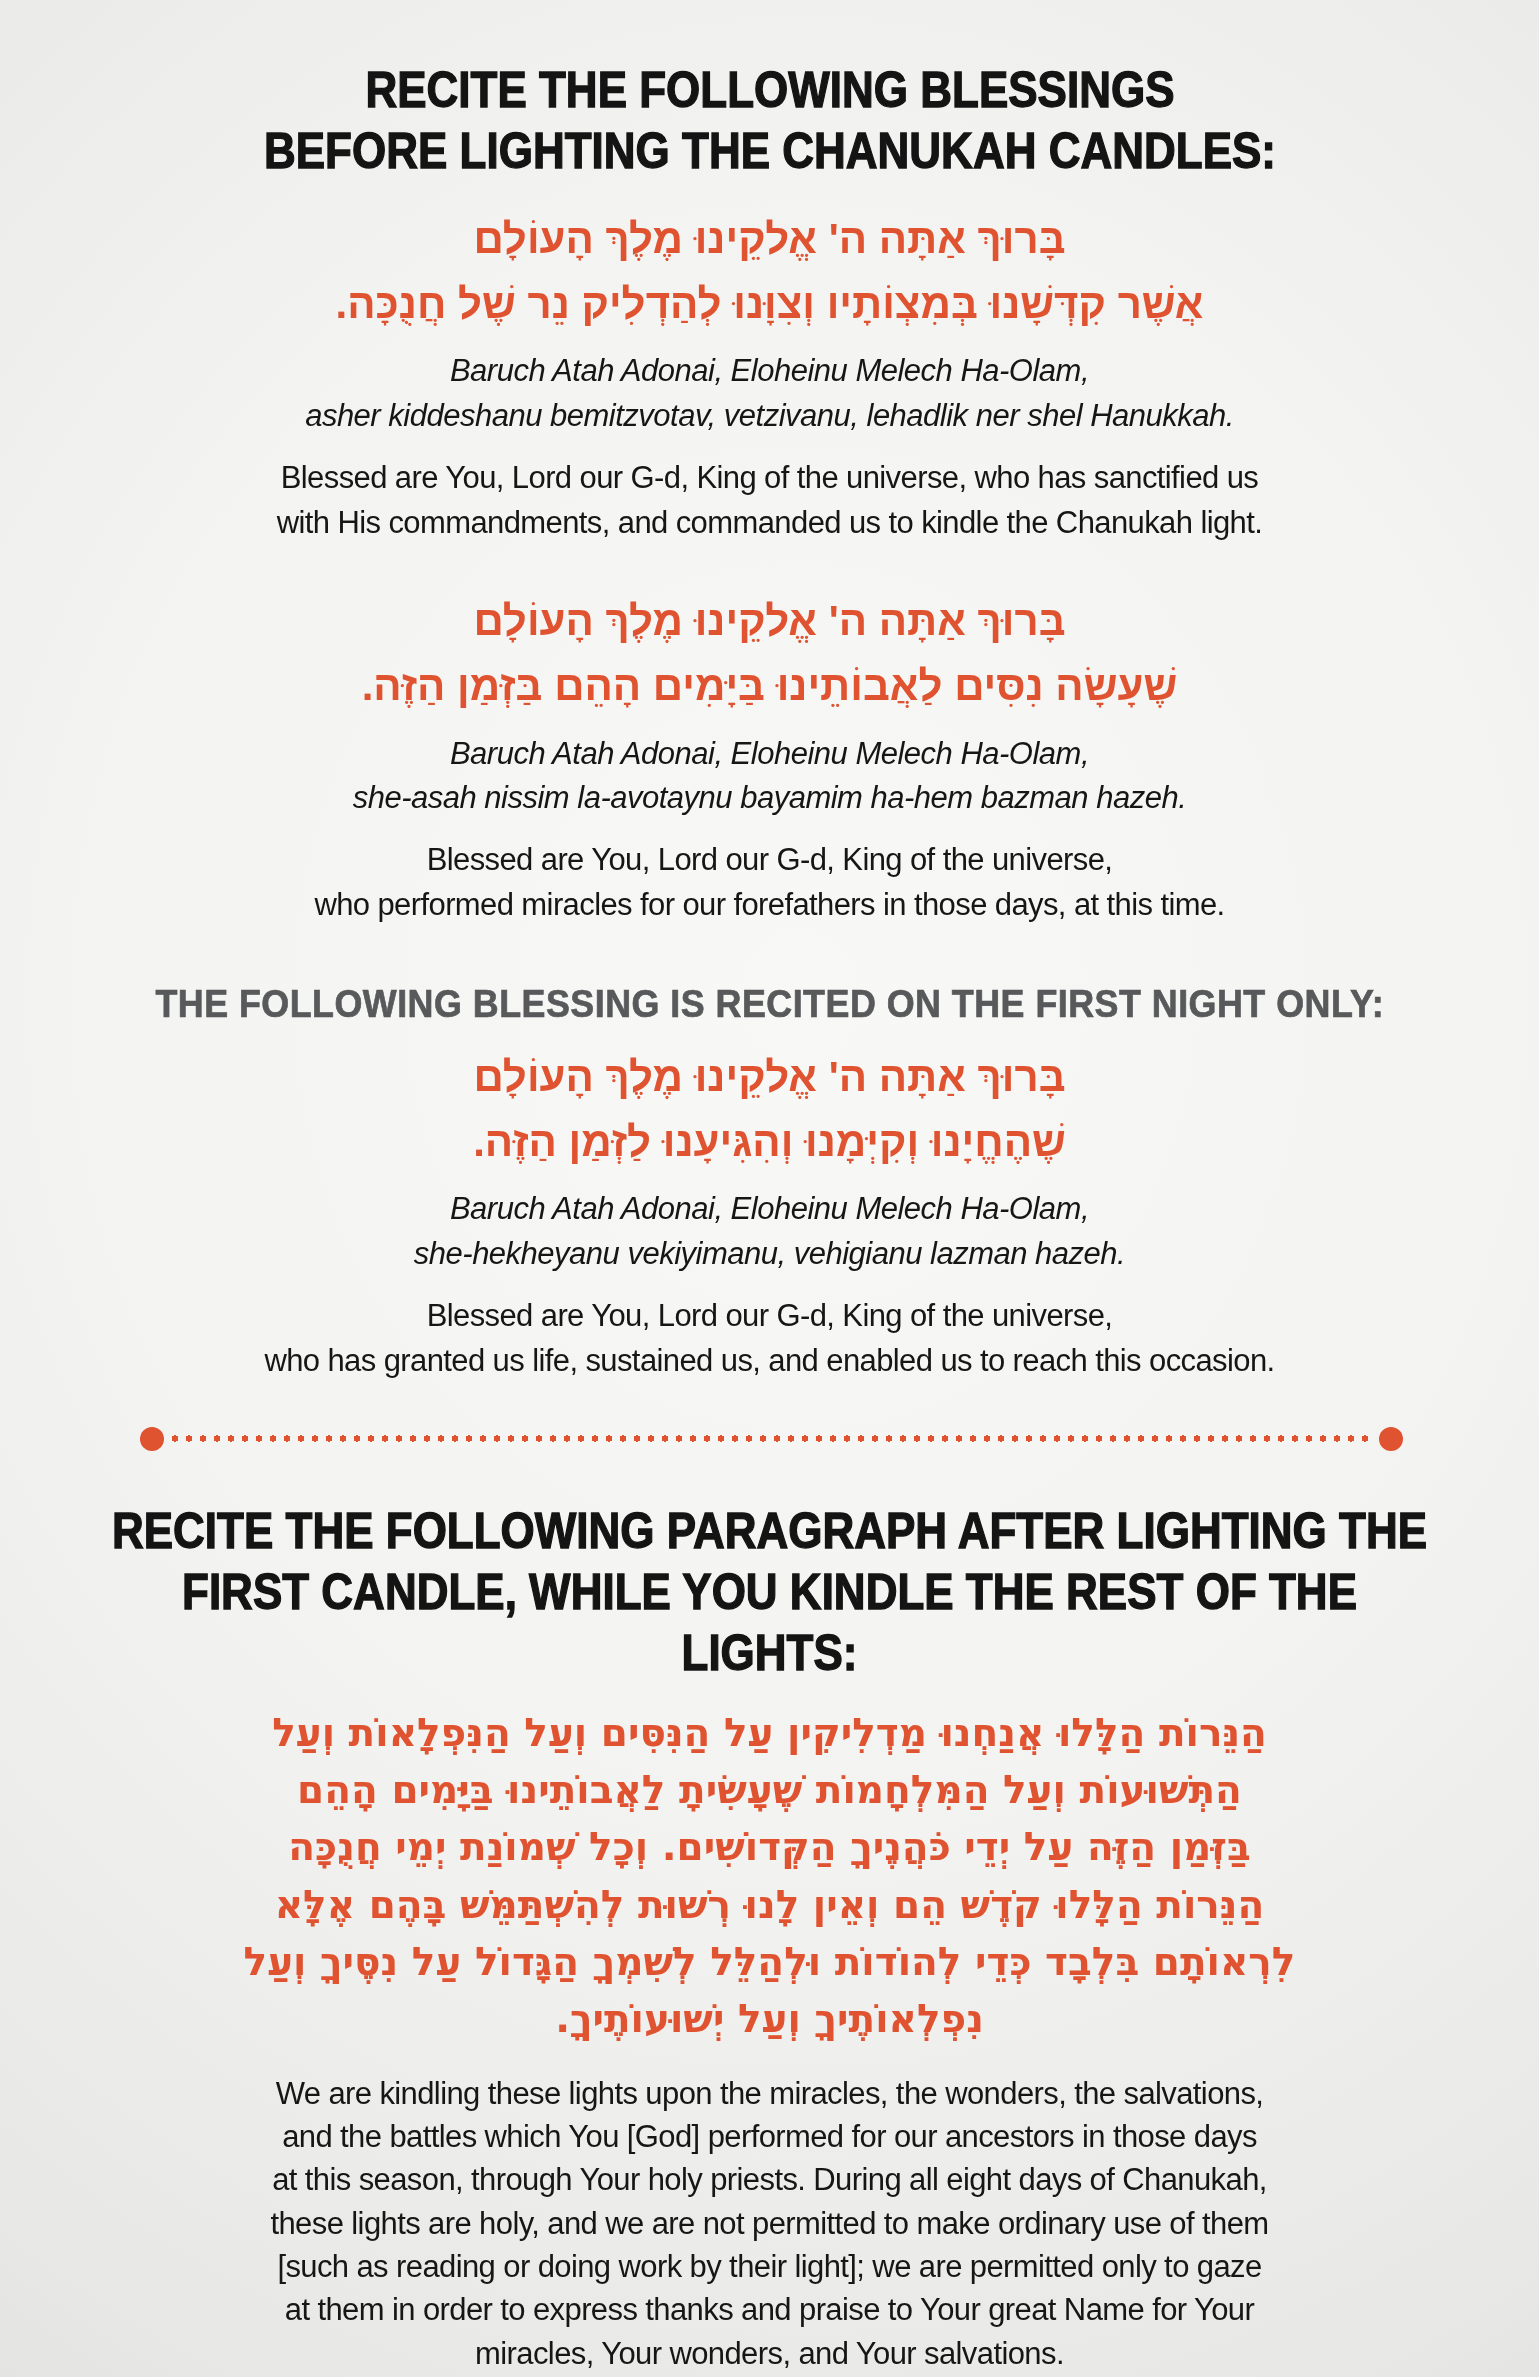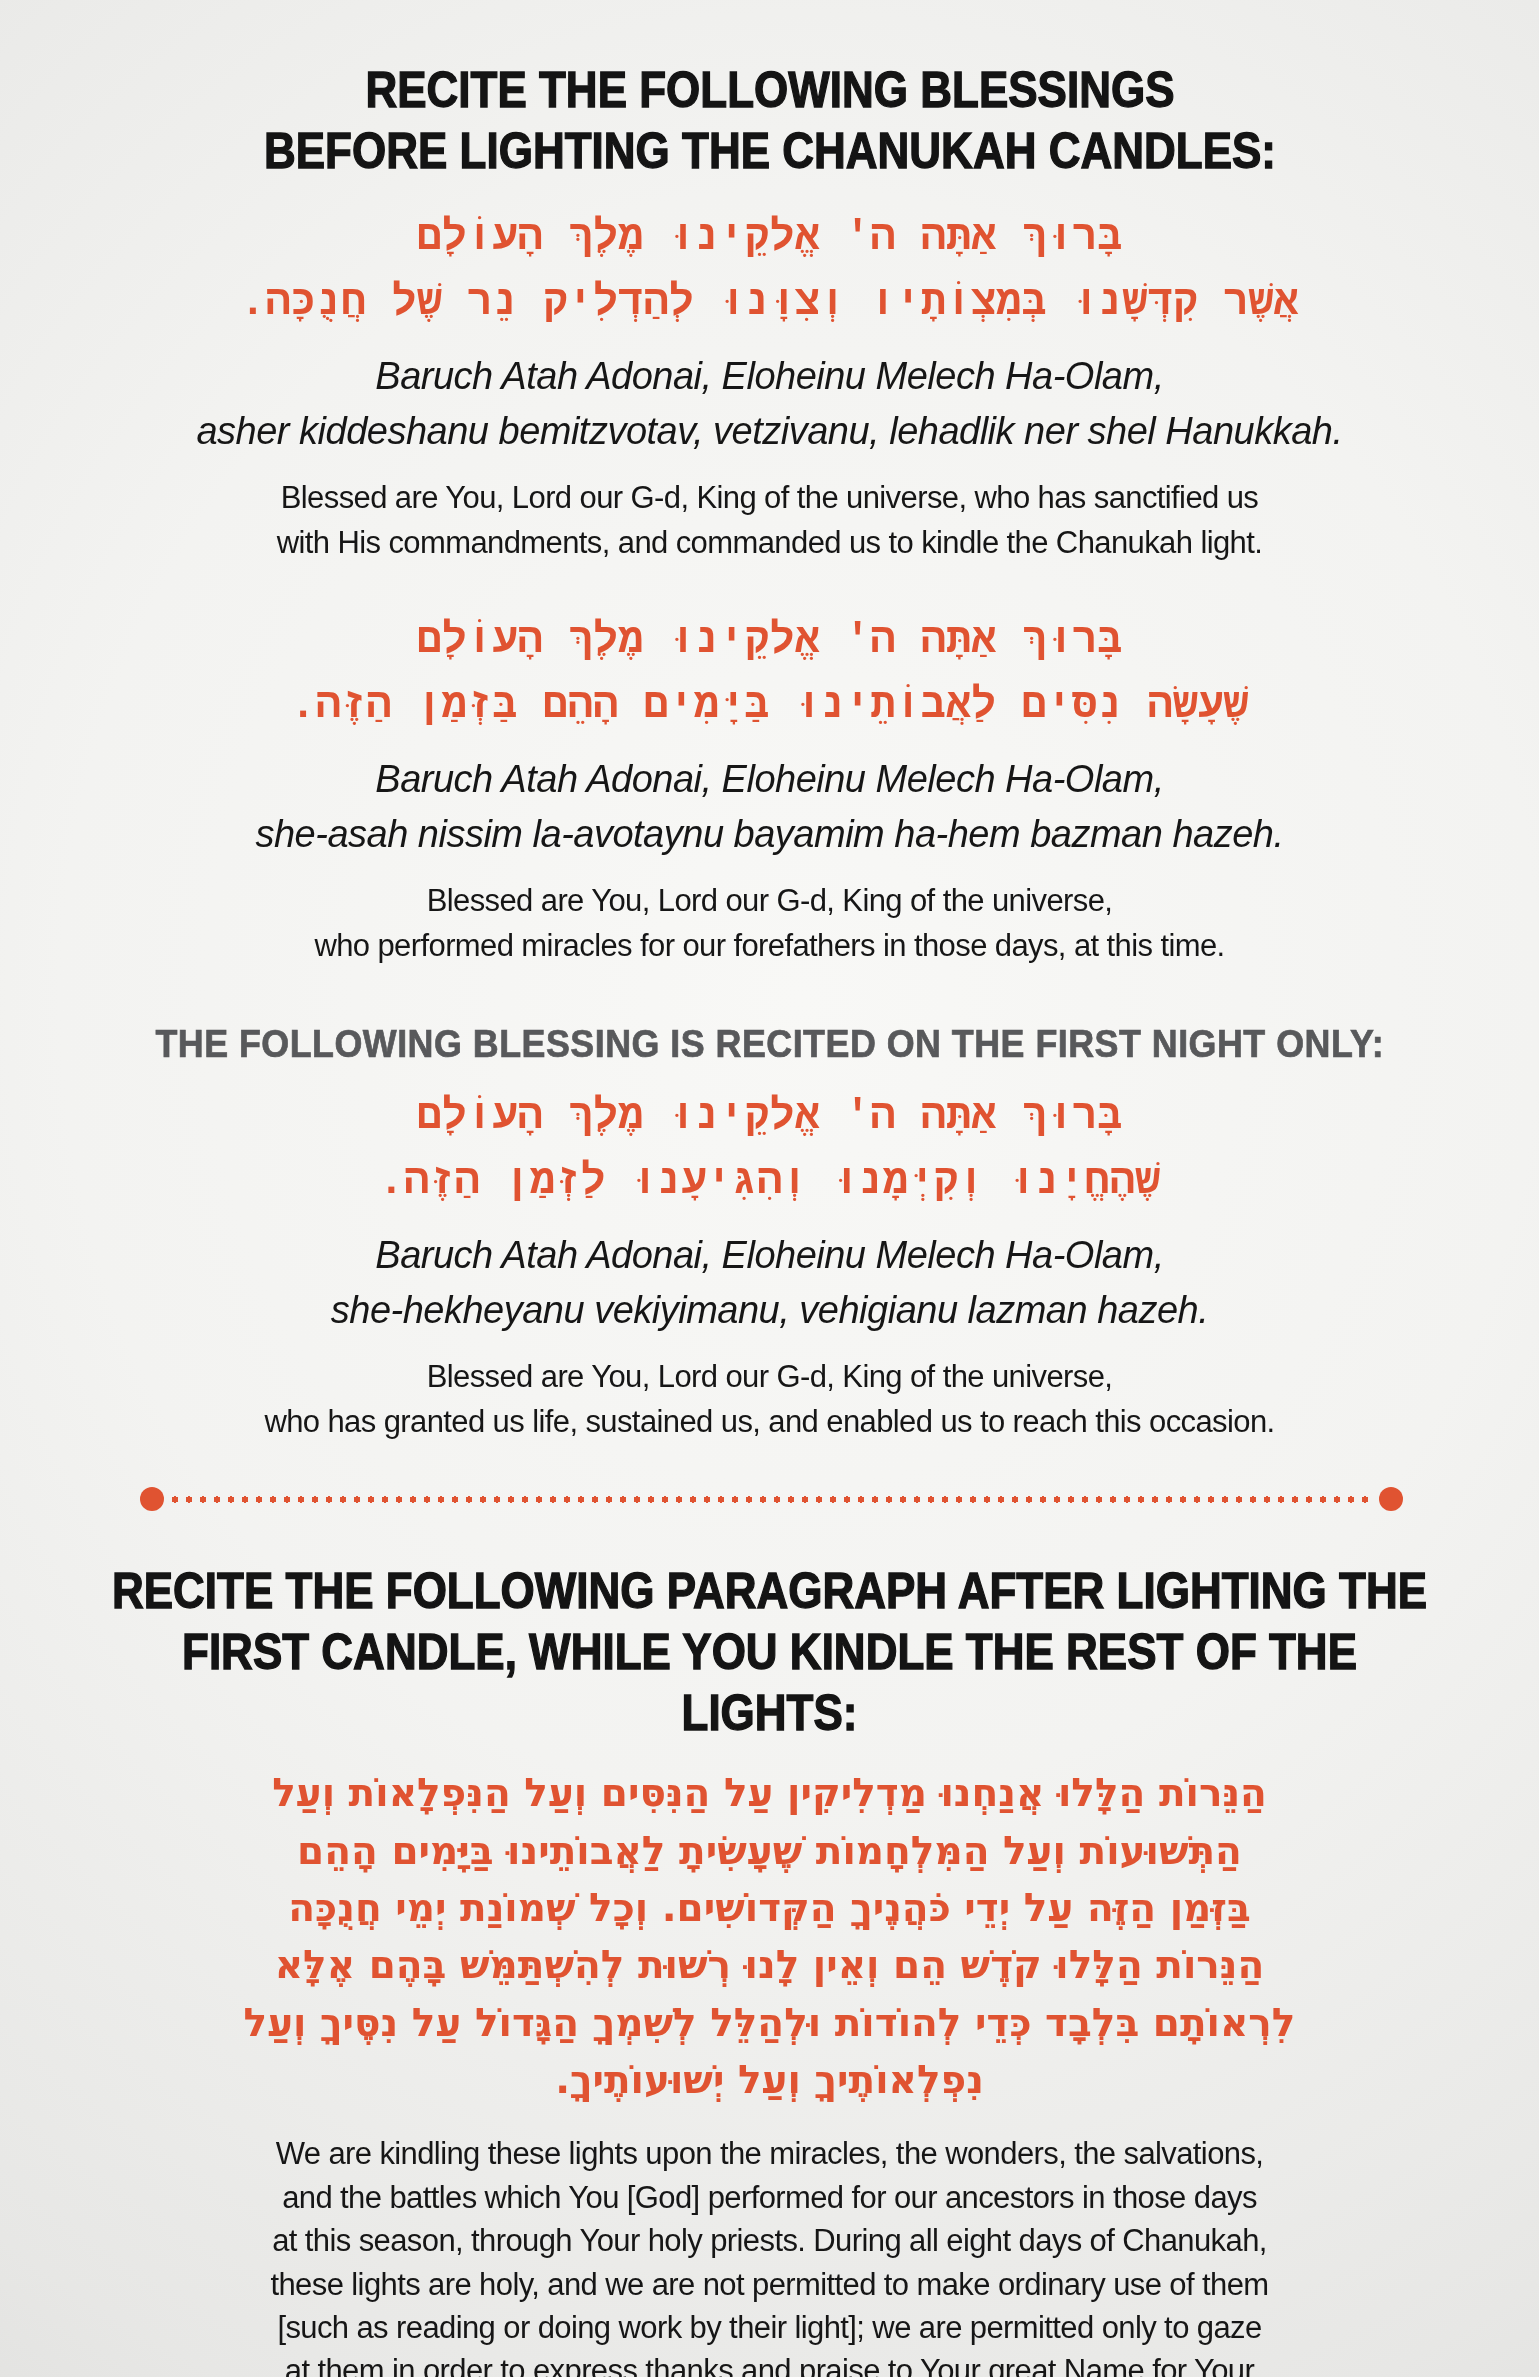--- a/index.html
+++ b/index.html
@@ -27,31 +27,31 @@
     color: #141414;
     -webkit-text-stroke: 1.3px #141414;
     transform: scaleX(0.88);
     transform-origin: 50% 50%;
     white-space: pre-line;
     letter-spacing: 0px;
   }
   .hebrew {
     direction: rtl;
     unicode-bidi: isolate;
-    font-family: Liberation Mono, monospace;
+    font-family: Liberation Sans, sans-serif;
     font-weight: 700;
     color: #e05331;
     font-size: 42px;
     line-height: 1.55;
     white-space: pre-line;
     margin: 24px 0 13px 0;
   }
   .translit {
     font-style: italic;
-    font-size: 38px;
+    font-size: 31px;
     line-height: 1.45;
     color: #161616;
     white-space: pre-line;
     letter-spacing: -0.5px;
     margin: 13px 0 17px 0;
   }
   .translation {
     font-size: 31px;
     line-height: 1.44;
     color: #161616;

